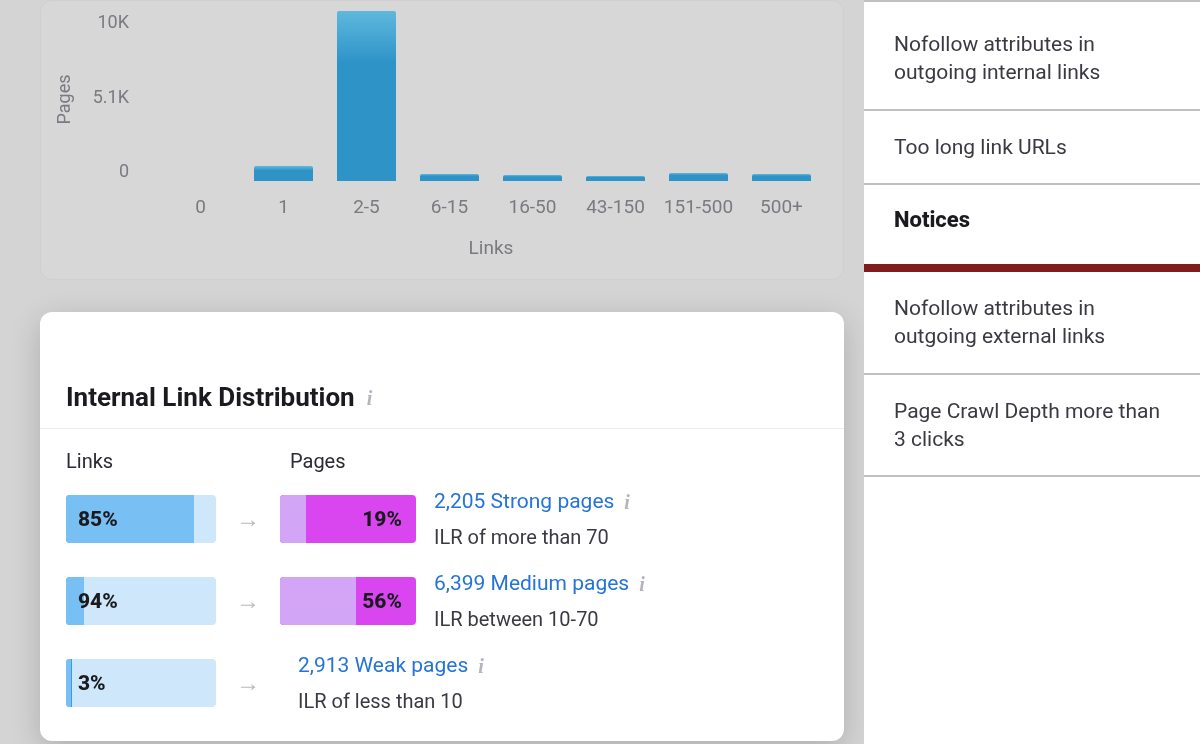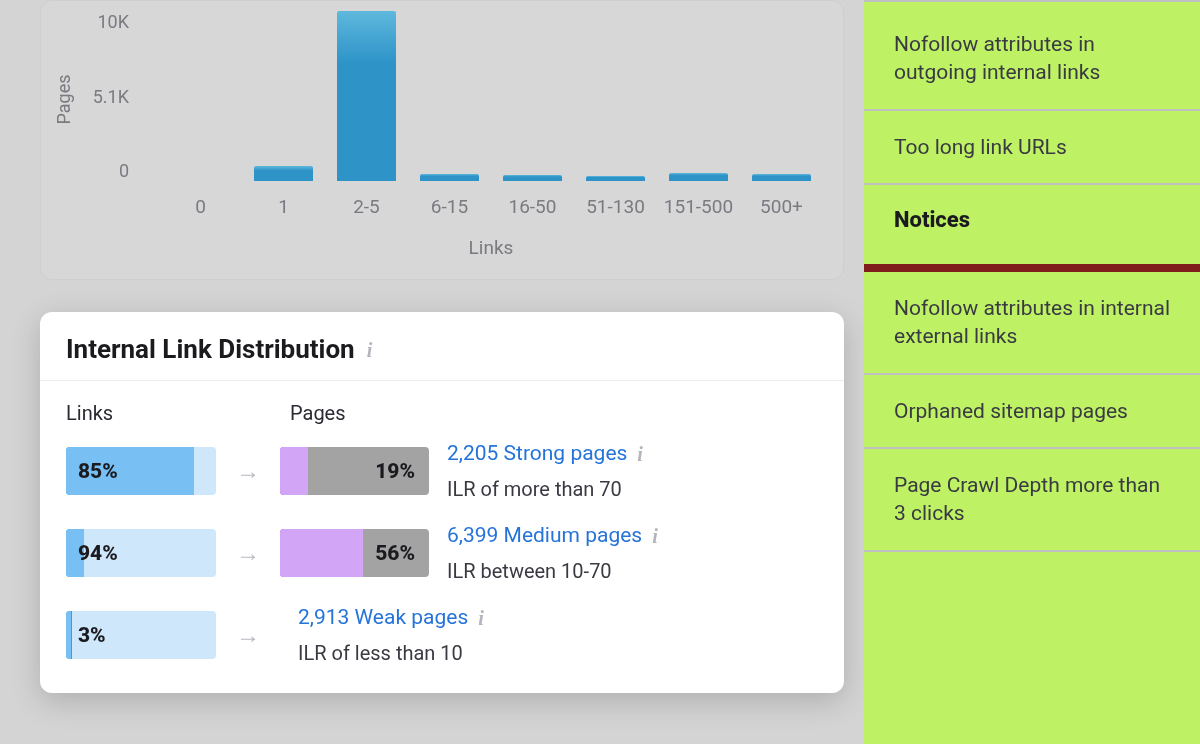--- a/index.html
+++ b/index.html
@@ -1,52 +1,52 @@
 <!DOCTYPE html>
 <html><head>
 <meta charset="utf-8">
 <style>
   * { box-sizing: border-box; margin: 0; padding: 0; font-family: -apple-system, BlinkMacSystemFont, "Segoe UI", Roboto, Helvetica, Arial, sans-serif; }
   body { background: #d4d4d5; width: 1200px; height: 744px; overflow: hidden; position: relative; }
 
   .main-layout { display: flex; width: 100%; height: 100%; }
   .left-col { flex: 1; padding: 0 20px 30px 40px; }
-  .right-col { width: 336px; background: #bef264; }
+  .right-col { width: 336px; background: #ffffff; }
 
   
   .chart-card { background: #d7d7d8; border-radius: 12px; padding: 10px 20px 20px 28px; position: relative; border: 1px solid #cfcfd0; }
   .chart-body { position: relative; padding-left: 44px; }
   .y-axis-label { position: absolute; left: -6px; top: 50%; transform: translateY(-100%) rotate(-90deg); transform-origin: left center; color: #7a7a80; font-size: 18px; }
   .y-ticks { position: absolute; left: 10px; top: 0; height: 170px; display: flex; flex-direction: column; justify-content: space-between; align-items: flex-end; color: #7a7a80; font-size: 18px; width: 50px; }
   .plot-area { margin-left: 46px; height: 170px; position: relative; border-bottom: 0px solid #bcbcc0; }
   .bars { display: flex; align-items: flex-end; height: 100%; }
   .bar-slot { flex: 1; display: flex; justify-content: center; align-items: flex-end; height: 100%; }
   .bar { width: 70%; background: linear-gradient(180deg, #5fb8dd 0%, #2e94c8 30%, #2e94c8 100%); border-radius: 2px 2px 0 0; }
   .x-ticks { display: flex; margin-left: 46px; margin-top: 14px; }
   .x-tick { flex: 1; text-align: center; color: #7a7a80; font-size: 19px; }
   .x-axis-label { text-align: center; color: #7a7a80; font-size: 19px; margin-top: 18px; margin-left: 46px; }
 
   
   .dist-card { background: #ffffff; border-radius: 12px; margin-top: 32px; box-shadow: 0 8px 30px rgba(0,0,0,0.18); overflow: hidden; }
-  .dist-header { display: flex; align-items: center; gap: 12px; padding: 22px 26px 16px 26px; border-bottom: 1px solid #ececee; }
+  .dist-header { display: flex; align-items: center; gap: 12px; padding: 22px 26px 16px 26px; border-bottom: 1px solid #ececee; margin-top: 48px; }
   .dist-title { font-size: 26px; font-weight: 700; color: #1a1a1f; }
   .info-icon { width: 18px; height: 18px; font-style: italic; font-family: Georgia, serif; color: #b4b4bc; font-size: 20px; line-height: 1; font-weight: 600; }
 
   .dist-body { padding: 20px 26px 28px 26px; }
   .dist-col-headers { display: flex; font-size: 20px; color: #2b2b33; margin-bottom: 16px; }
   .col-links { width: 160px; }
   .col-arrow { width: 64px; }
   .col-pages { width: 140px; }
 
   .dist-row { display: flex; align-items: center; margin-bottom: 22px; }
   .dist-row:last-child { margin-bottom: 0; }
 
   .pct-bar { height: 48px; border-radius: 4px; position: relative; display: flex; align-items: center; overflow: hidden; }
   .pct-bar.links { width: 150px; background: #cfe7fb; text-align: right; }
-  .pct-bar.pages { width: 149px; background: #a3a3a3; justify-content: center; }
+  .pct-bar.pages { width: 136px; background: #d946ef; justify-content: center; }
   .pct-fill { position: absolute; left: 0; top: 0; bottom: 0; }
   .pct-fill.links { background: #78bff4; }
   .pct-fill.pages { background: #d2a5f6; }
   .pct-accent { position: absolute; left: 0; top: 0; bottom: 0; width: 6px; }
   .pct-accent.links { background: #3a9ee6; }
   .pct-accent.pages { background: #b269ed; }
   .pct-text { position: relative; z-index: 2; font-weight: 800; color: #1a1a1f; font-size: 21px; padding-left: 12px; }
   .pct-bar.pages .pct-text { margin-left: auto; padding-right: 14px; }
 
   .arrow-cell { width: 64px; display: flex; justify-content: center; align-items: center; }
@@ -104,21 +104,21 @@
                 <div class="bar" style="height: 4%;"></div>
               </div>
             </div>
         </div>
         <div class="x-ticks" id="xticks">
             <div class="x-tick">0</div>
             <div class="x-tick">1</div>
             <div class="x-tick">2-5</div>
             <div class="x-tick">6-15</div>
             <div class="x-tick">16-50</div>
-            <div class="x-tick">51-130</div>
+            <div class="x-tick">43-150</div>
             <div class="x-tick">151-500</div>
             <div class="x-tick">500+</div>
           </div>
         <div class="x-axis-label">Links</div>
       </div>
     </div>
 
     <div class="dist-card">
       <div class="dist-header">
         <span class="dist-title">Internal Link Distribution</span>
@@ -196,18 +196,17 @@
       </div>
     </div>
 
   </div>
 
   <div class="right-col">
     <div class="side-list">
       <div class="side-item">Nofollow attributes in outgoing internal links</div>
       <div class="side-item">Too long link URLs</div>
       <div class="side-heading">Notices</div>
-      <div class="side-item">Nofollow attributes in internal external links</div>
-      <div class="side-item">Orphaned sitemap pages</div>
+      <div class="side-item">Nofollow attributes in outgoing external links</div>
       <div class="side-item">Page Crawl Depth more than 3 clicks</div>
     </div>
   </div>
 </div>
 
 </body></html>

